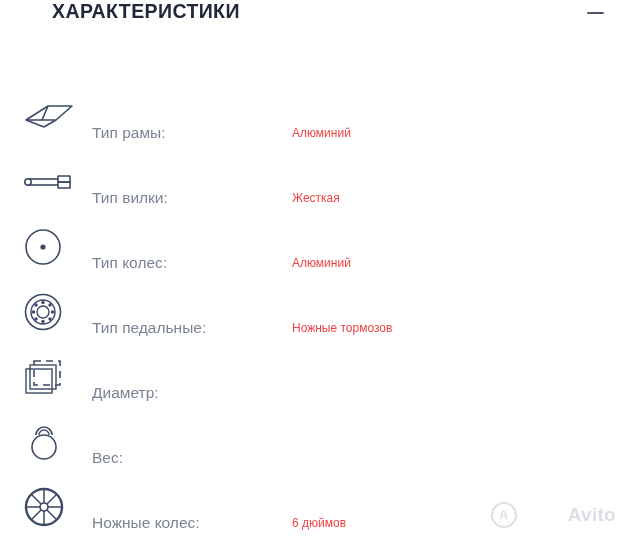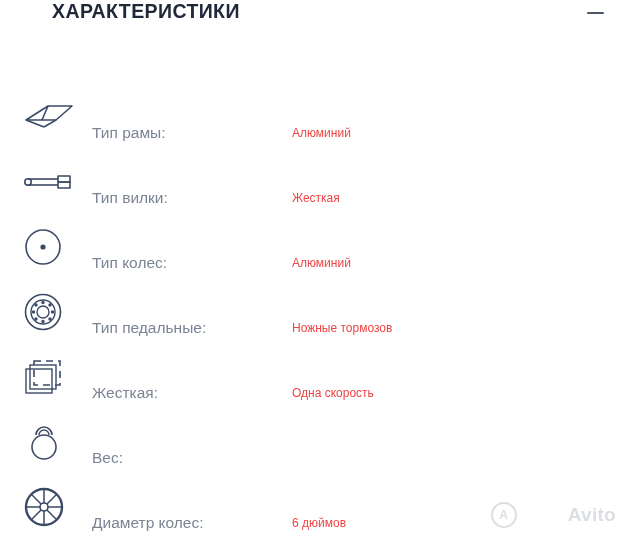--- a/index.html
+++ b/index.html
@@ -196,22 +196,21 @@
     </div>
 
     <div class="spec-row">
       <div class="spec-icon">
         <svg width="54" height="42" viewBox="0 0 54 42">
           <rect x="4" y="13" width="26" height="24" fill="none" stroke="#3c4a66" stroke-width="1.4"></rect>
           <rect x="8" y="9" width="26" height="24" fill="none" stroke="#3c4a66" stroke-width="1.4"></rect>
           <rect x="12" y="5" width="26" height="24" fill="none" stroke="#3c4a66" stroke-width="1.6" stroke-dasharray="7 5"></rect>
         </svg>
       </div>
-      <div class="spec-label">Жесткая:</div>
-      <div class="spec-value">Одна скорость</div>
+      <div class="spec-label">Диаметр:</div>
     </div>
 
     <div class="spec-row">
       <div class="spec-icon">
         <svg width="54" height="42" viewBox="0 0 54 42">
           <path d="M14 14 a8 8 0 0 1 16 0" fill="none" stroke="#3c4a66" stroke-width="1.6"></path>
           <path d="M17 14 a5 5 0 0 1 10 0" fill="none" stroke="#3c4a66" stroke-width="1.4"></path>
           <path d="M13 14 h18 a12 12 0 0 1 -18 0 z" fill="none" stroke="#3c4a66" stroke-width="0"></path>
           <circle cx="22" cy="26" r="12" fill="none" stroke="#3c4a66" stroke-width="1.6"></circle>
         </svg>
@@ -222,21 +221,21 @@
     <div class="spec-row">
       <div class="spec-icon">
         <svg width="54" height="46" viewBox="0 0 54 46">
           <circle cx="22" cy="23" r="18" fill="none" stroke="#3c4a66" stroke-width="2.4"></circle>
           <circle cx="22" cy="23" r="4" fill="none" stroke="#3c4a66" stroke-width="1.6"></circle>
           <path d="M22 5 L22 19 M22 27 L22 41 M4 23 L18 23 M26 23 L40 23
                    M9.3 10.3 L19 20 M25 26 L34.7 35.7
                    M34.7 10.3 L25 20 M19 26 L9.3 35.7" fill="none" stroke="#3c4a66" stroke-width="1.5"></path>
         </svg>
       </div>
-      <div class="spec-label two-line">Диаметр колес:</div>
+      <div class="spec-label two-line">Ножные колес:</div>
       <div class="spec-value two-line">6 дюймов</div>
     </div>
 
   </div>
 
   <div class="watermark">
     <div class="wm-logo">A</div>
     <div class="wm-text">Avito</div>
   </div>
 

